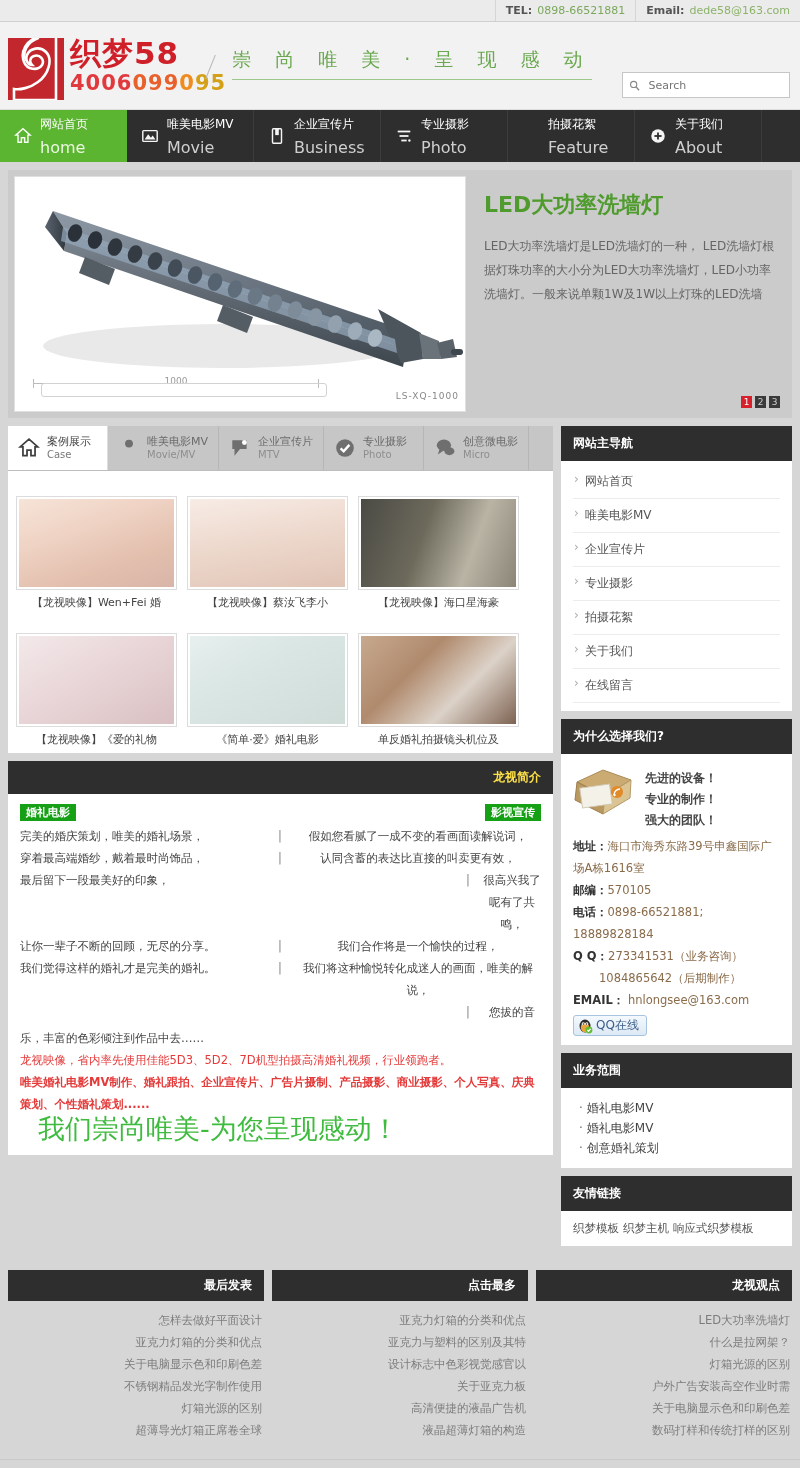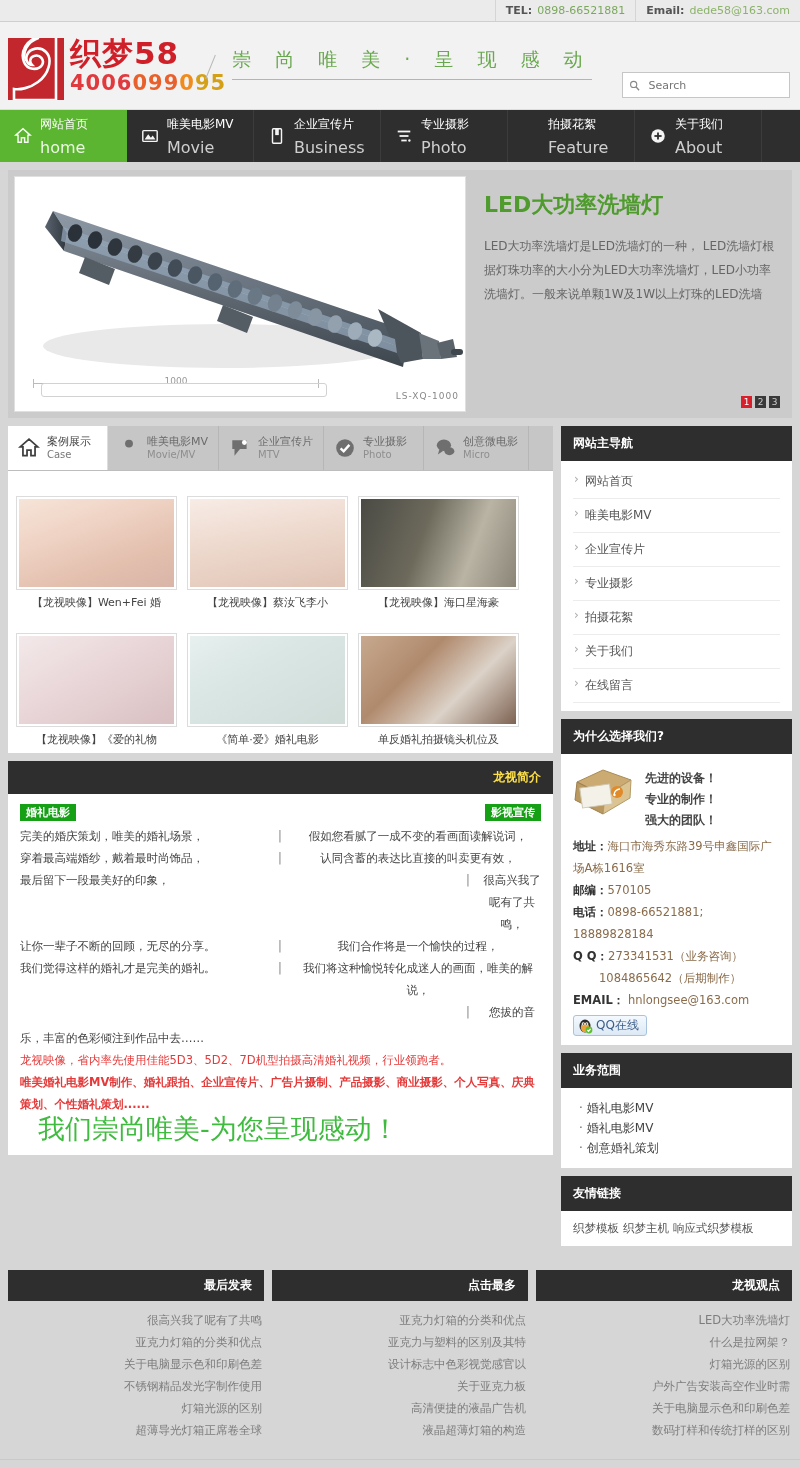--- a/index.html
+++ b/index.html
@@ -651,21 +651,21 @@
       <div class="w-head">友情链接</div>
       <div class="links-body" id="linkslist"><span>织梦模板</span><span>织梦主机</span><span>响应式织梦模板</span></div>
     </div>
   </div>
 </div>
 
 <div class="bottom3" id="bottom3">
     <div class="b-col">
       <div class="b-head">最后发表</div>
       <ul class="b-list">
-        <li>很高兴我了呢有了共鸣</li>
+        <li>怎样去做好平面设计</li>
         <li>亚克力灯箱的分类和优点</li>
         <li>关于电脑显示色和印刷色差</li>
         <li>不锈钢精品发光字制作使用</li>
         <li>灯箱光源的区别</li>
         <li>超薄导光灯箱正席卷全球</li>
       </ul>
     </div>
     <div class="b-col">
       <div class="b-head">点击最多</div>
       <ul class="b-list">

